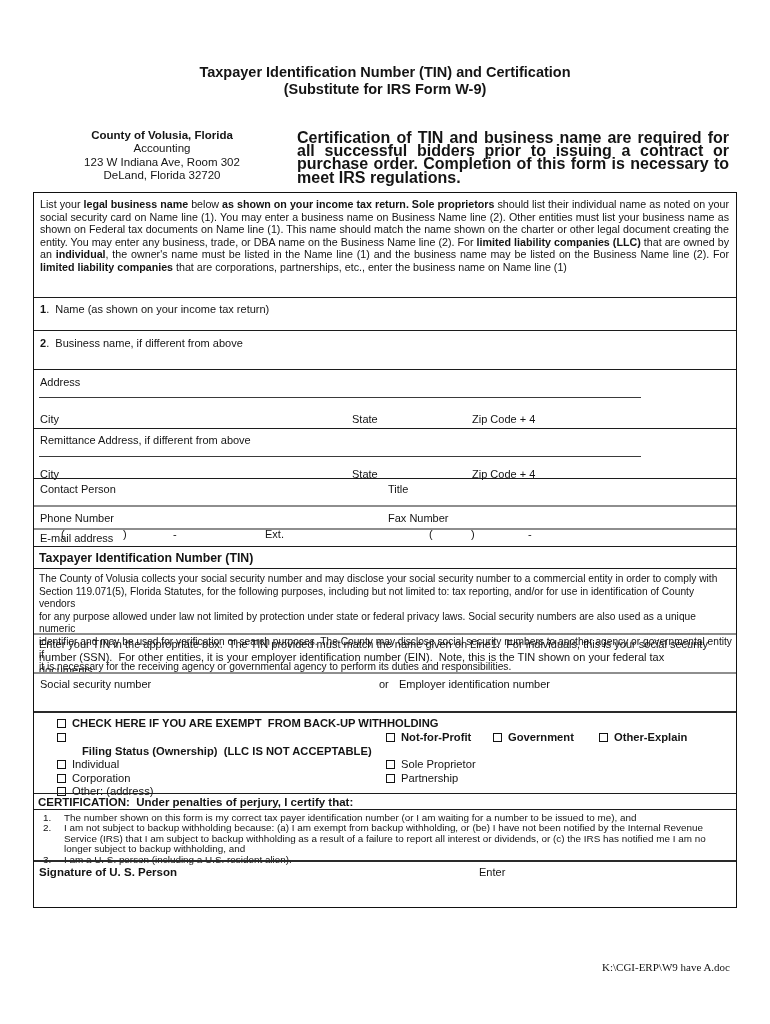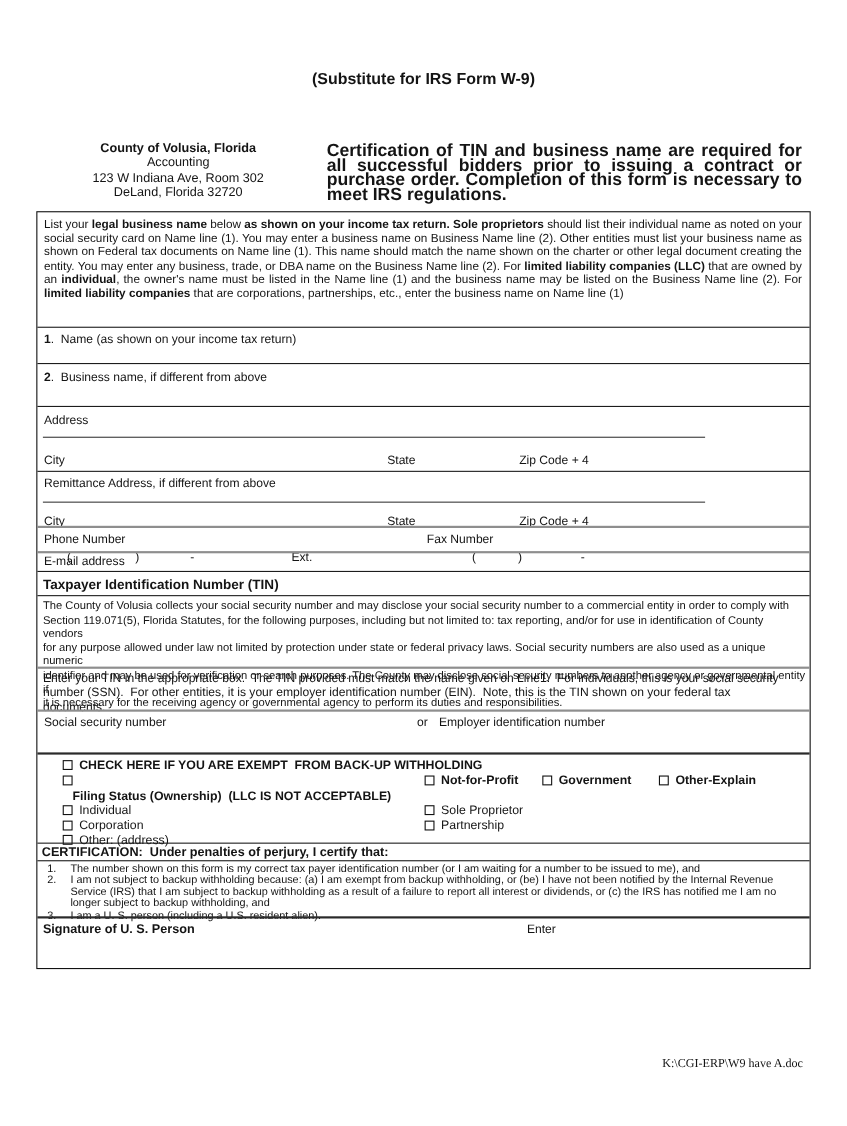--- a/index.html
+++ b/index.html
@@ -61,20 +61,21 @@
                  font-family:"Liberation Serif", serif; font-size:11px; }
 
   .input-zone { position:absolute; background:transparent; }
 </style>
 </head>
 <body>
 
 <div class="page">
 
   <div class="doc-title">
+    <div>Taxpayer Identification Number (TIN) and Certification</div>
     <div>(Substitute for IRS Form W-9)</div>
   </div>
 
   <div class="org-block">
     <div class="org-name">County of Volusia, Florida</div>
     <div>Accounting</div>
     <div>123 W Indiana Ave, Room 302</div>
     <div>DeLand, Florida 32720</div>
   </div>
 
@@ -103,20 +104,25 @@
     </div>
 
     <div class="row r-remit bt">
       <span class="lbl" style="top:5px;left:6px;">Remittance Address, if different from above</span>
       <div class="fill-line" style="top:27px;"></div>
       <span class="lbl" style="top:39px;left:6px;">City</span>
       <span class="lbl" style="top:39px;left:318px;">State</span>
       <span class="lbl" style="top:39px;left:438px;">Zip Code + 4</span>
     </div>
 
+    <div class="row r-contact bt">
+      <span class="lbl" style="top:4px;left:6px;">Contact Person</span>
+      <span class="lbl" style="top:4px;left:354px;">Title</span>
+      <div class="input-zone" style="top:16px;left:4px;width:696px;height:10px;"></div>
+    </div>
 
     <div class="row r-phone bt-gray">
       <span class="lbl" style="top:5px;left:6px;">Phone Number</span>
       <span class="lbl" style="top:5px;left:354px;">Fax Number</span>
       <span class="lbl" style="top:21px;left:27px;">(</span>
       <span class="lbl" style="top:21px;left:89px;">)</span>
       <span class="lbl" style="top:21px;left:139px;">-</span>
       <span class="lbl" style="top:21px;left:231px;">Ext.</span>
       <span class="lbl" style="top:21px;left:395px;">(</span>
       <span class="lbl" style="top:21px;left:437px;">)</span>
@@ -160,21 +166,21 @@
       <div class="ck-line" style="top:4px;">
         <span class="ck-item b" style="left:23px;"><span class="cb"></span><span>CHECK HERE IF YOU ARE EXEMPT  FROM BACK-UP WITHHOLDING</span></span>
       </div>
       <div class="ck-line" style="top:18px;">
         <span class="ck-item b" style="left:23px;"><span class="cb"></span></span>
         <span class="ck-item b" style="left:352px;"><span class="cb"></span><span>Not-for-Profit</span></span>
         <span class="ck-item b" style="left:459px;"><span class="cb"></span><span>Government</span></span>
         <span class="ck-item b" style="left:565px;"><span class="cb"></span><span>Other-Explain</span></span>
       </div>
       <div class="ck-line" style="top:32px;">
-        <span class="ck-item b" style="left:4px;padding-left:28px;">Filing Status (Ownership)  (LLC IS NOT ACCEPTABLE)</span>
+        <span class="ck-item b" style="left:20px;padding-left:28px;">Filing Status (Ownership)  (LLC IS NOT ACCEPTABLE)</span>
       </div>
       <div class="ck-line" style="top:45px;">
         <span class="ck-item" style="left:23px;"><span class="cb"></span><span>Individual</span></span>
         <span class="ck-item" style="left:352px;"><span class="cb"></span><span>Sole Proprietor</span></span>
       </div>
       <div class="ck-line" style="top:59px;">
         <span class="ck-item" style="left:23px;"><span class="cb"></span><span>Corporation</span></span>
         <span class="ck-item" style="left:352px;"><span class="cb"></span><span>Partnership</span></span>
       </div>
       <div class="ck-line" style="top:72px;">

